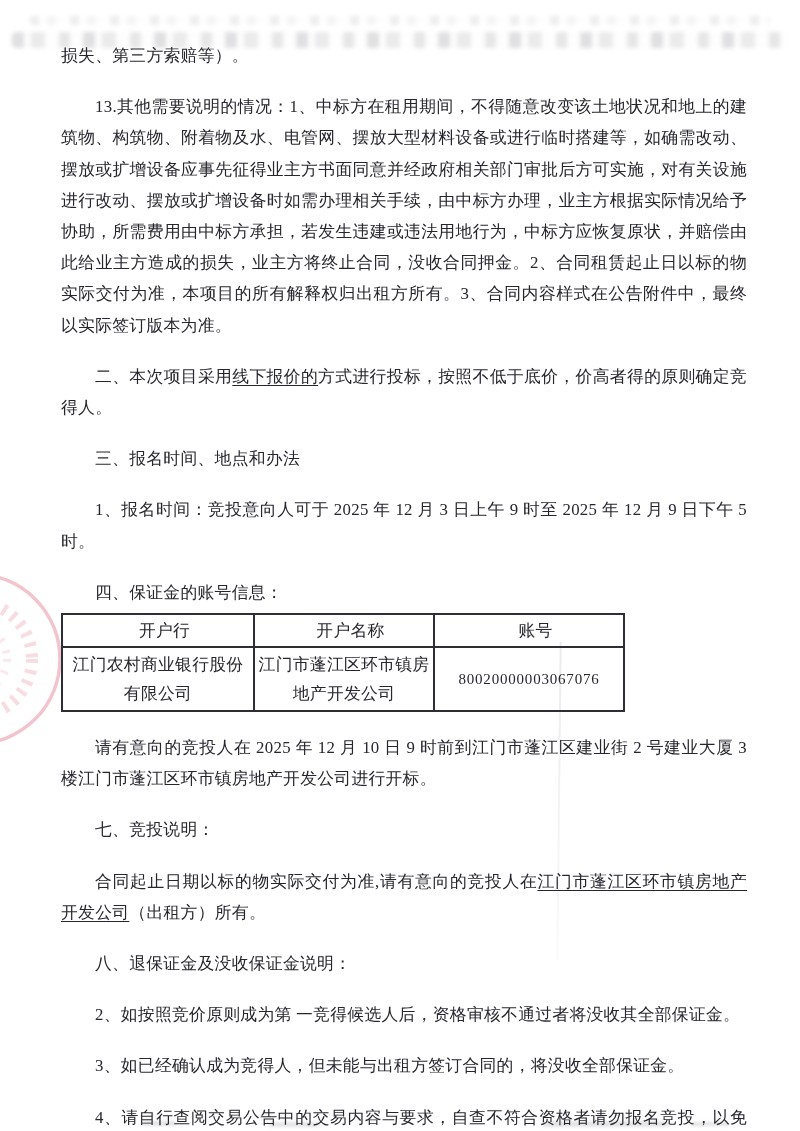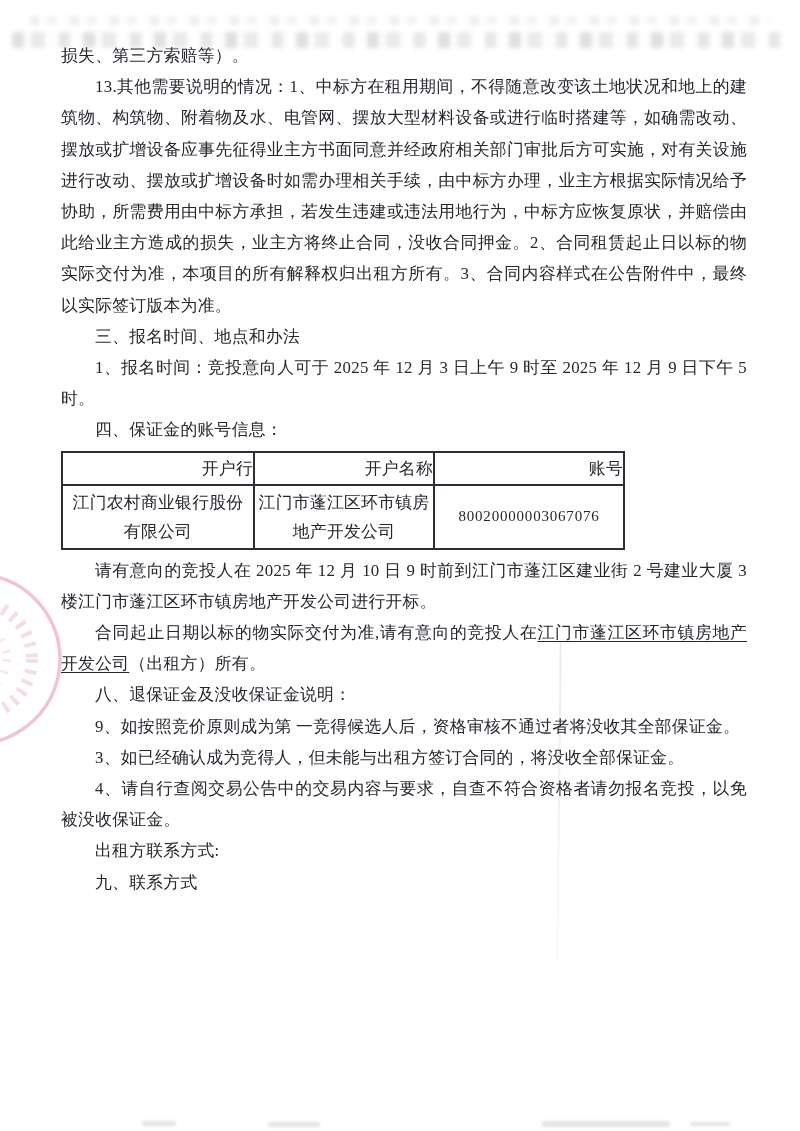--- a/index.html
+++ b/index.html
@@ -35,30 +35,30 @@
     transform:rotate(.6deg);pointer-events:none;
   }
   .seal{position:absolute;left:-116px;top:568px;width:182px;height:182px;pointer-events:none;}
 
   
   #doc{position:absolute;left:61px;top:40px;width:686px;}
   .para{
     margin:0;font-size:16.8px;line-height:31.2px;
     text-align:justify;text-align-last:left;letter-spacing:.3px;
   }
-  .para.indent{text-indent:34px;}
+  .para.indent{text-indent:34px;margin-top:20px;}
   .u{
     text-decoration:underline;
     text-underline-offset:3px;
     text-decoration-thickness:1.2px;
   }
 
   table.dep{border-collapse:collapse;margin:5px 0 5px 0;width:562px;table-layout:fixed;}
   .dep th,.dep td{border:2px solid #2e2e36;font-weight:normal;font-size:16.8px;letter-spacing:.3px;}
-  .dep th{height:31px;text-align:right;padding:0 0 0 13px;}
+  .dep th{height:31px;text-align:center;padding:0 0 0 13px;}
   .dep td{height:62px;text-align:center;line-height:29px;padding:0 3px;}
   .dep td.acct{font-size:15px;letter-spacing:.8px;}
 </style>
 </head>
 <body style="color: rgb(38, 38, 46); background: rgb(255, 255, 255);">
 
 <div class="noise-band noise-top-1"></div>
 <div class="noise-band noise-top-2"></div>
 <div class="smudge smudge-b1"></div>
 <div class="smudge smudge-b2"></div>
@@ -70,20 +70,21 @@
   <circle cx="91" cy="91" r="85" fill="none" stroke="var(--seal-color,#e795a5)" stroke-width="3.5" opacity="0.55"></circle>
   <circle cx="91" cy="91" r="57" fill="none" stroke="var(--seal-color,#e795a5)" stroke-width="12" stroke-dasharray="4 7" opacity="0.32"></circle>
   <circle cx="91" cy="91" r="32" fill="none" stroke="var(--seal-color,#e795a5)" stroke-width="8" stroke-dasharray="3 9" opacity="0.22"></circle>
   <line x1="78" y1="88" x2="104" y2="94" stroke="var(--seal-color,#e795a5)" stroke-width="3" opacity="0.3"></line>
 </svg>
 
 <div id="doc">
   <div id="paras-a">
       <p class="para"><span>损失、第三方索赔等）。</span></p>
       <p class="para indent"><span>13.其他需要说明的情况：1、中标方在租用期间，不得随意改变该土地状况和地上的建筑物、构筑物、附着物及水、电管网、摆放大型材料设备或进行临时搭建等，如确需改动、摆放或扩增设备应事先征得业主方书面同意并经政府相关部门审批后方可实施，对有关设施进行改动、摆放或扩增设备时如需办理相关手续，由中标方办理，业主方根据实际情况给予协助，所需费用由中标方承担，若发生违建或违法用地行为，中标方应恢复原状，并赔偿由此给业主方造成的损失，业主方将终止合同，没收合同押金。2、合同租赁起止日以标的物实际交付为准，本项目的所有解释权归出租方所有。3、合同内容样式在公告附件中，最终以实际签订版本为准。</span></p>
+      <p class="para indent"><span>二、本次项目采用</span><span class="u">线下报价的</span><span>方式进行投标，按照不低于底价，价高者得的原则确定竞得人。</span></p>
       <p class="para indent"><span>三、报名时间、地点和办法</span></p>
       <p class="para indent"><span>1、报名时间：竞投意向人可于 2025 年 12 月 3 日上午 9 时至 2025 年 12 月 9 日下午 5 时。</span></p>
       <p class="para indent"><span>四、保证金的账号信息：</span></p>
     </div>
 
   <table class="dep">
     <colgroup>
         <col style="width:192px">
         <col style="width:180px">
         <col style="width:190px">
@@ -99,21 +100,22 @@
         <tr>
           <td>江门农村商业银行股份有限公司</td>
           <td>江门市蓬江区环市镇房地产开发公司</td>
           <td class="acct">80020000003067076</td>
         </tr>
       </tbody>
   </table>
 
   <div id="paras-b">
       <p class="para indent"><span>请有意向的竞投人在 2025 年 12 月 10 日 9 时前到江门市蓬江区建业街 2 号建业大厦 3 楼江门市蓬江区环市镇房地产开发公司进行开标。</span></p>
+      <p class="para indent"><span>七、竞投说明：</span></p>
       <p class="para indent"><span>合同起止日期以标的物实际交付为准,请有意向的竞投人在</span><span class="u">江门市蓬江区环市镇房地产开发公司</span><span>（出租方）所有。</span></p>
       <p class="para indent"><span>八、退保证金及没收保证金说明：</span></p>
-      <p class="para indent"><span>9、如按照竞价原则成为第 一竞得候选人后，资格审核不通过者将没收其全部保证金。</span></p>
+      <p class="para indent"><span>2、如按照竞价原则成为第 一竞得候选人后，资格审核不通过者将没收其全部保证金。</span></p>
       <p class="para indent"><span>3、如已经确认成为竞得人，但未能与出租方签订合同的，将没收全部保证金。</span></p>
       <p class="para indent"><span>4、请自行查阅交易公告中的交易内容与要求，自查不符合资格者请勿报名竞投，以免被没收保证金。</span></p>
       <p class="para indent"><span>出租方联系方式:</span></p>
       <p class="para indent"><span>九、联系方式</span></p>
     </div>
 </div>
 
 </body></html>

